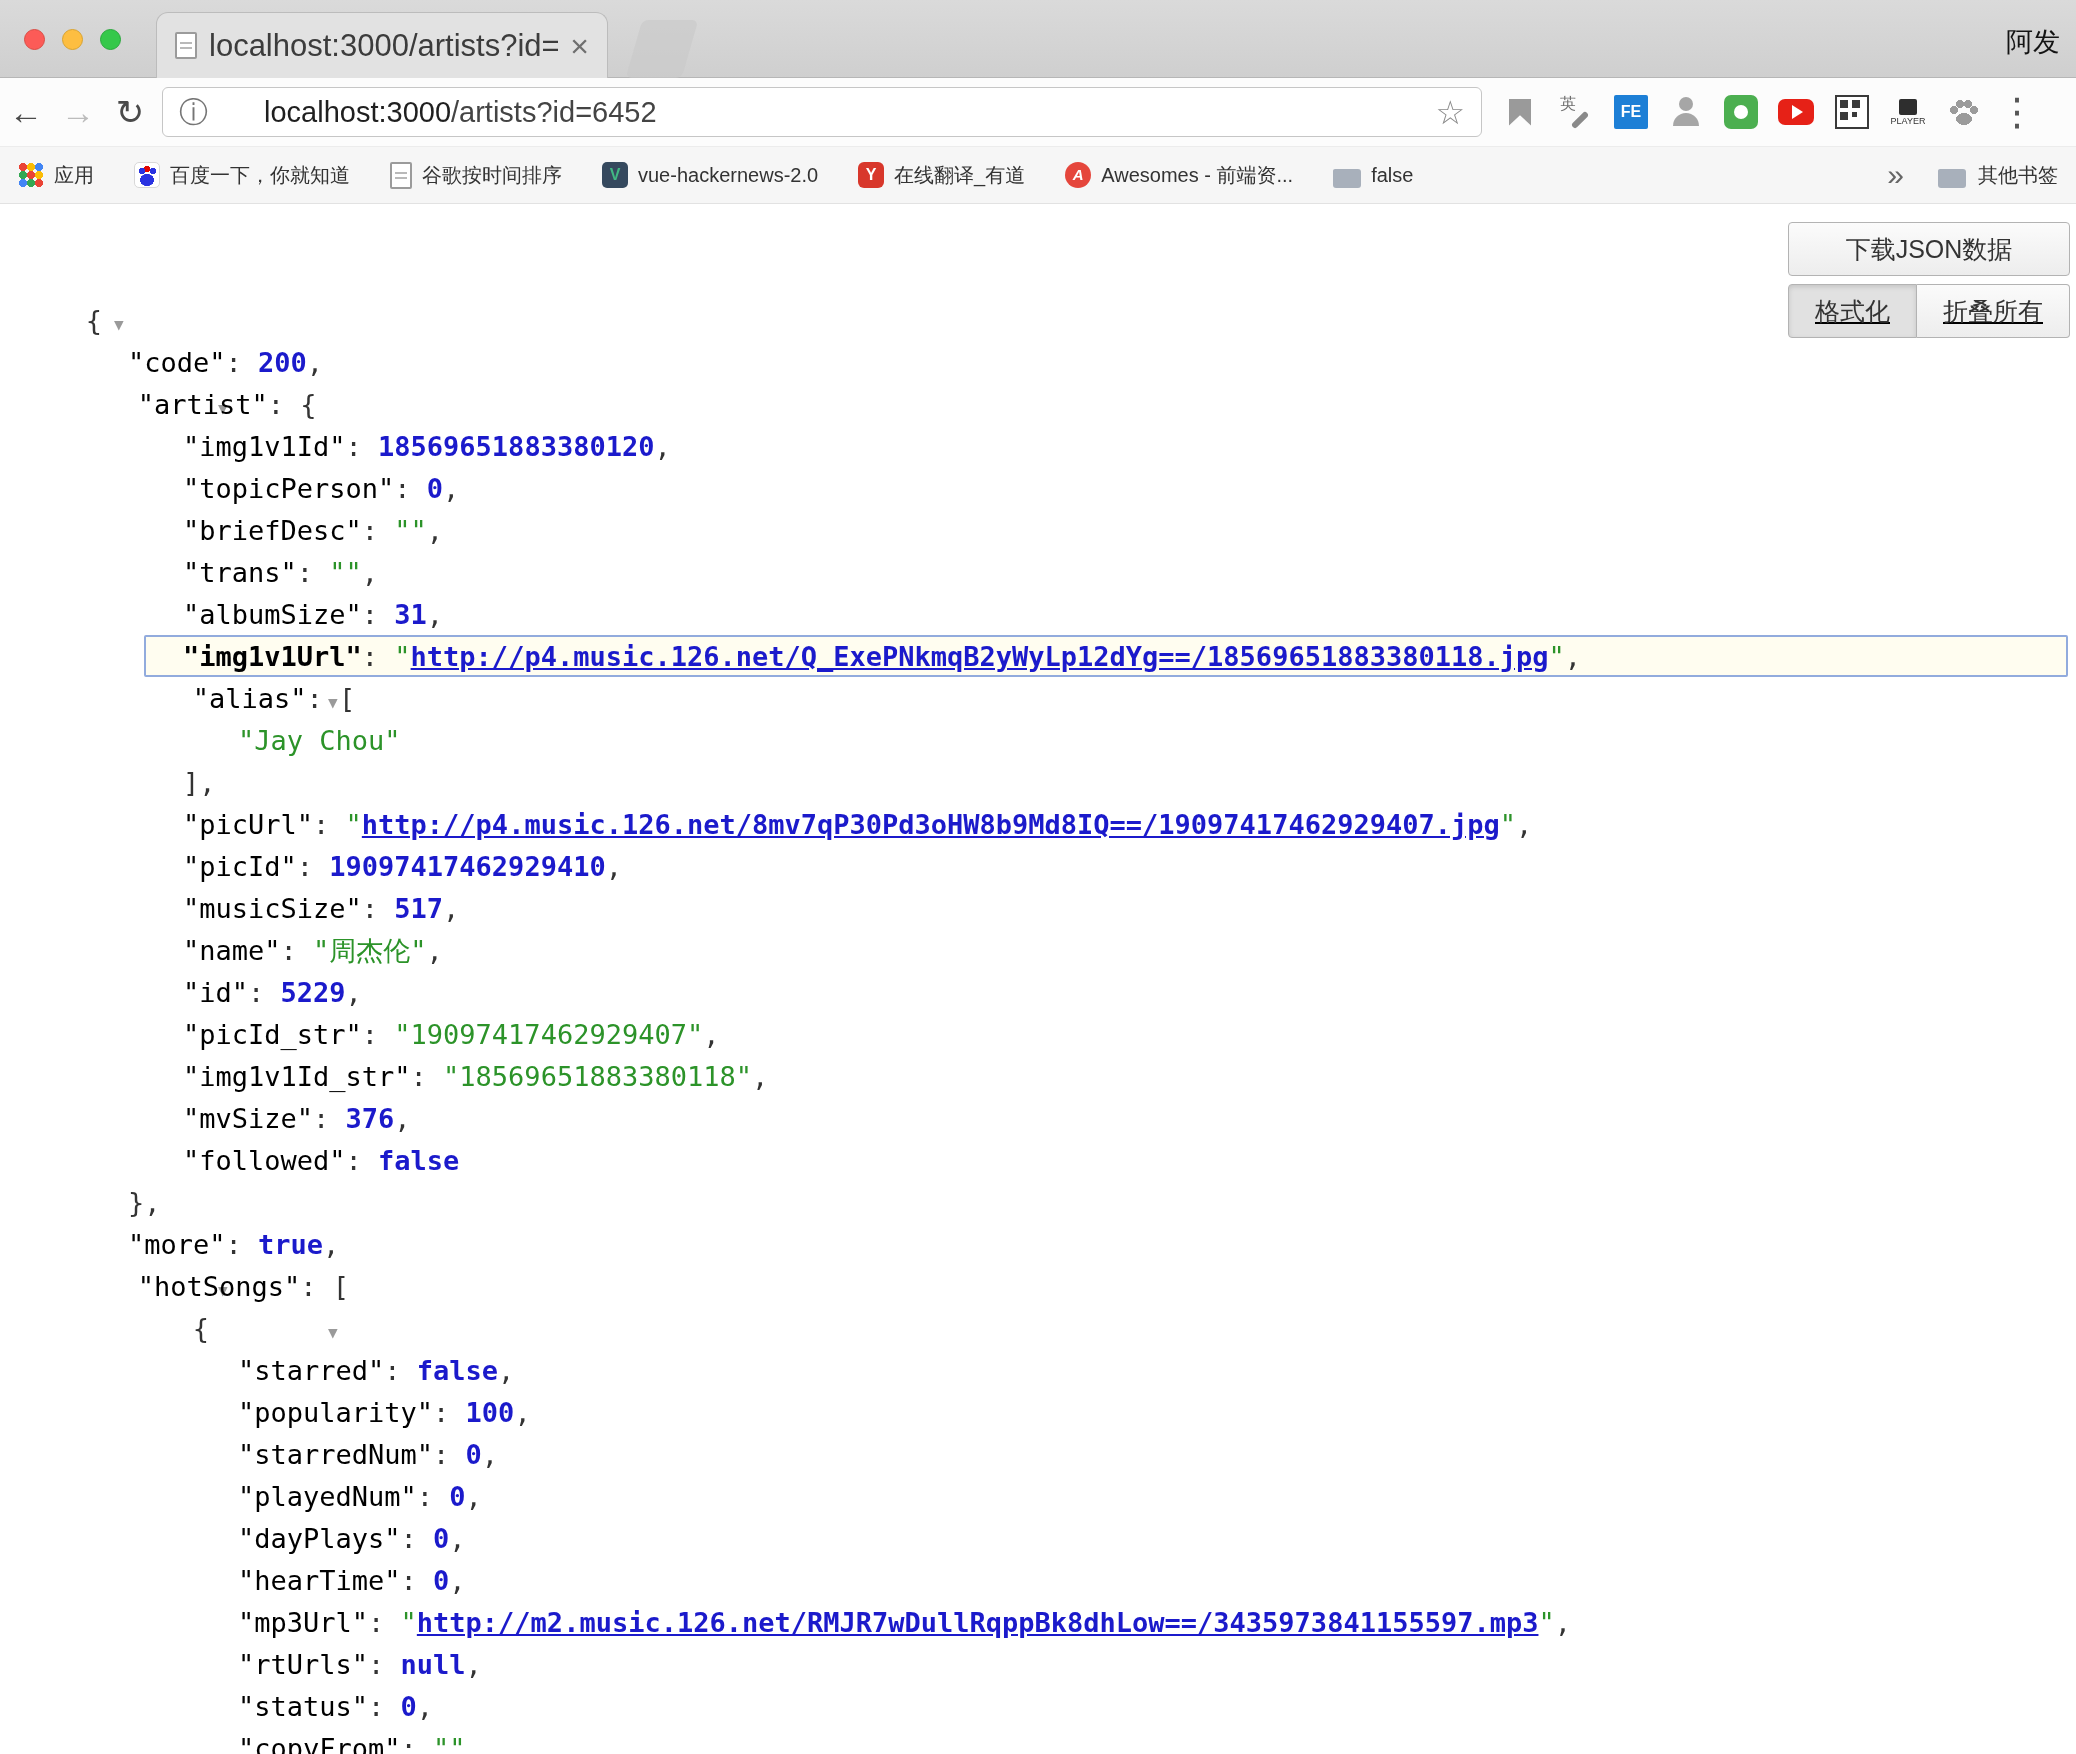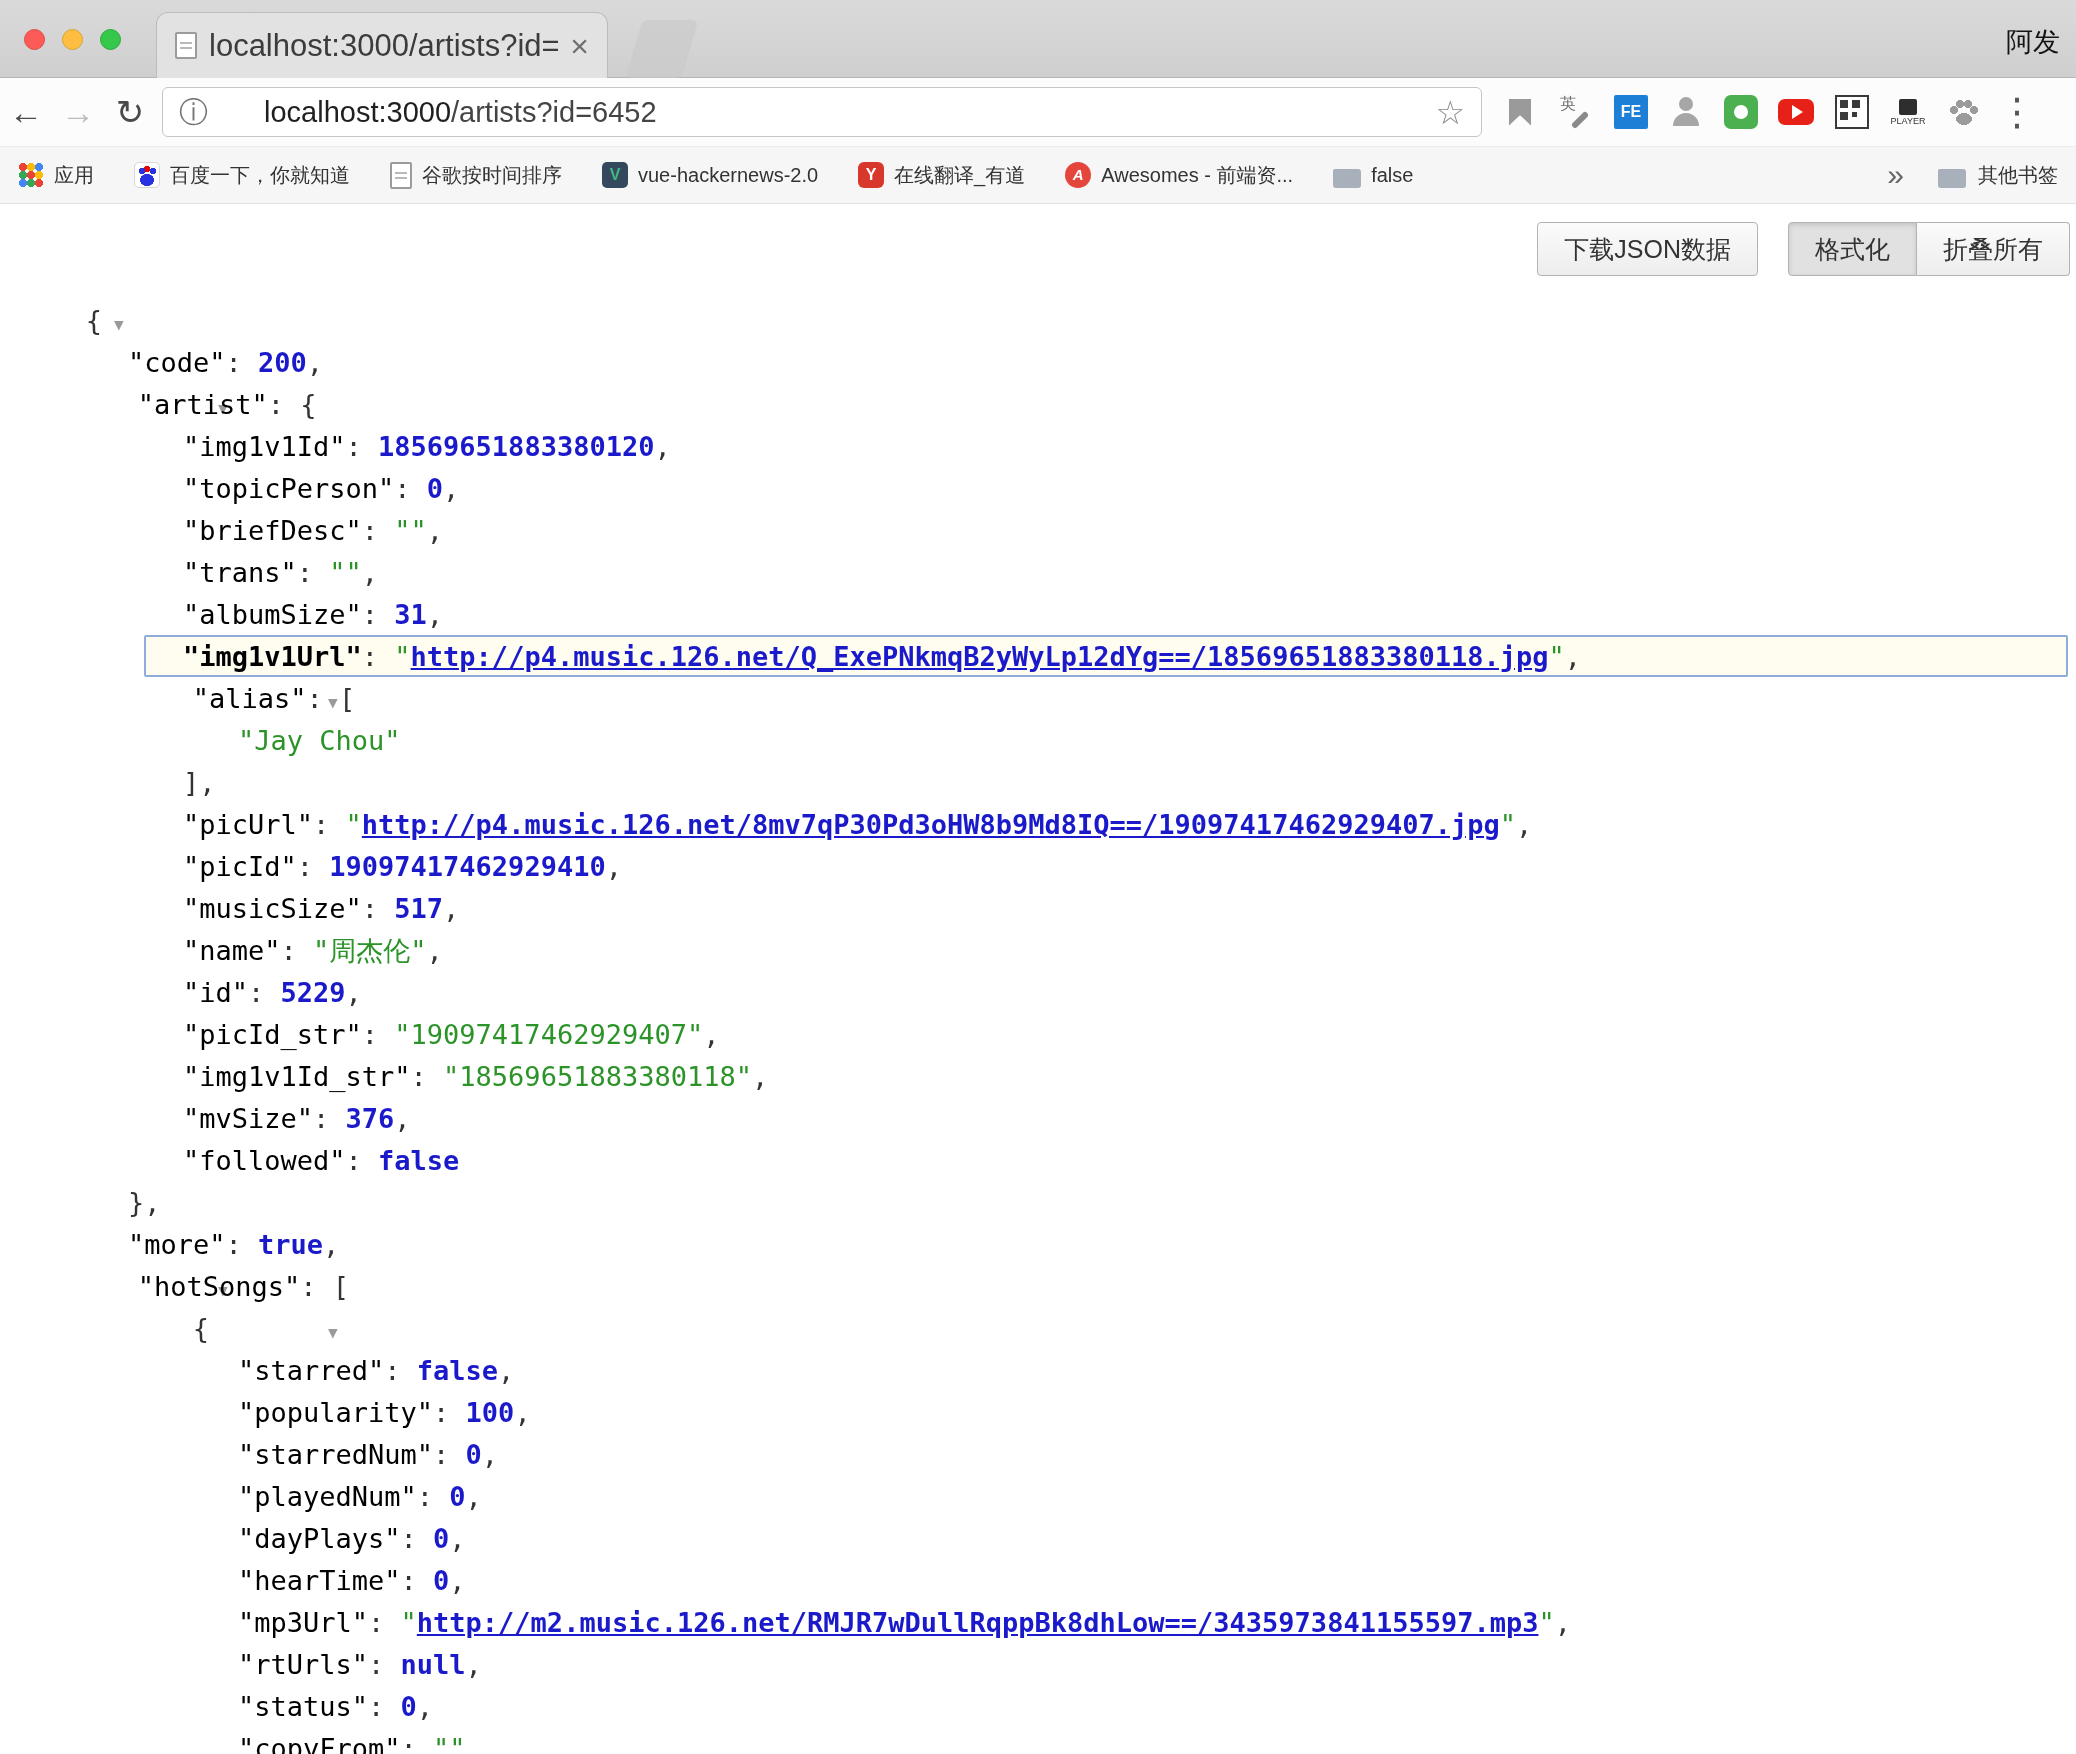--- a/index.html
+++ b/index.html
@@ -108,24 +108,24 @@
   .ico-awesomes { background:#e5463c; border-radius:50%; color:#fff; font-weight:bold; font-style:italic;
       font-size:15px; line-height:26px; text-align:center; }
   .ico-folder { width:28px; height:19px; background:#a8b0bb; border-radius:2px 3px 3px 3px; margin-top:6px; }
   .ico-folder::before { content:""; position:absolute; left:0; top:1px; width:11px; height:5px;
       background:#a8b0bb; border-radius:2px 2px 0 0; }
   .bm-right { margin-left:auto; display:flex; align-items:center; gap:12px; }
   .overflow { font-size:30px; color:#666; margin-right:22px; }
 
   
   .content { position:absolute; left:0; top:205px; right:0; bottom:0; background:#fff; }
-  .actions { position:absolute; top:17px; right:6px; display:flex; gap:30px; }
+  .actions { position:absolute; top:17px; right:6px; display:flex; gap:8px;flex-direction:column; }
   .btn { height:54px; font-size:25px; color:#333; background:linear-gradient(#fbfbfb,#ededed);
          border:1px solid #b3b3b3; border-radius:4px; padding:0 26px; font-family:inherit; white-space:nowrap; }
-  .seg { display:flex; }
+  .seg { display:flex;text-decoration:underline; }
   .seg .seg-l { border-radius:4px 0 0 4px; background:#e1e1e1; box-shadow:inset 0 2px 5px rgba(0,0,0,.13); }
   .seg .seg-r { border-radius:0 4px 4px 0; border-left:none; }
 
   #json-tree { position:absolute; left:0; top:95px; right:0;
                font-family:"DejaVu Sans Mono",monospace; font-size:27px; line-height:42px; color:#333; }
   .jline { position:relative; white-space:nowrap; height:42px; }
   .jline > span, .jline > a { position:relative; z-index:1; }
   .collapser { position:absolute; font-size:16px; color:#9a9a9a; z-index:1; top:0; }
   .tk-k { color:#000; }
   .tk-p { color:#333; }

